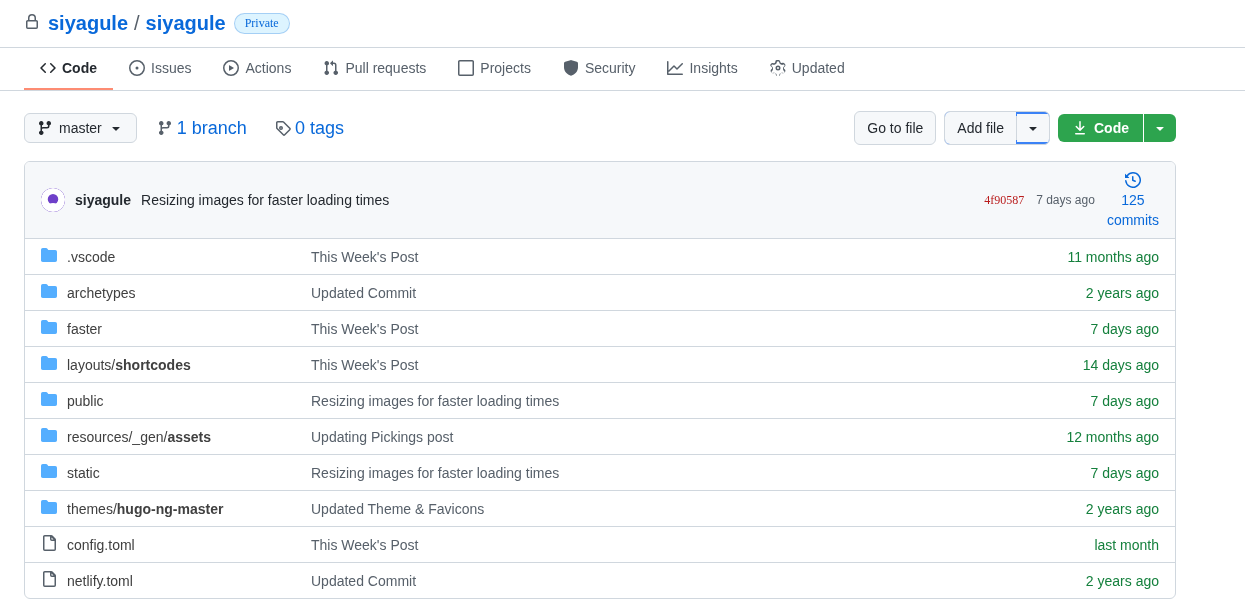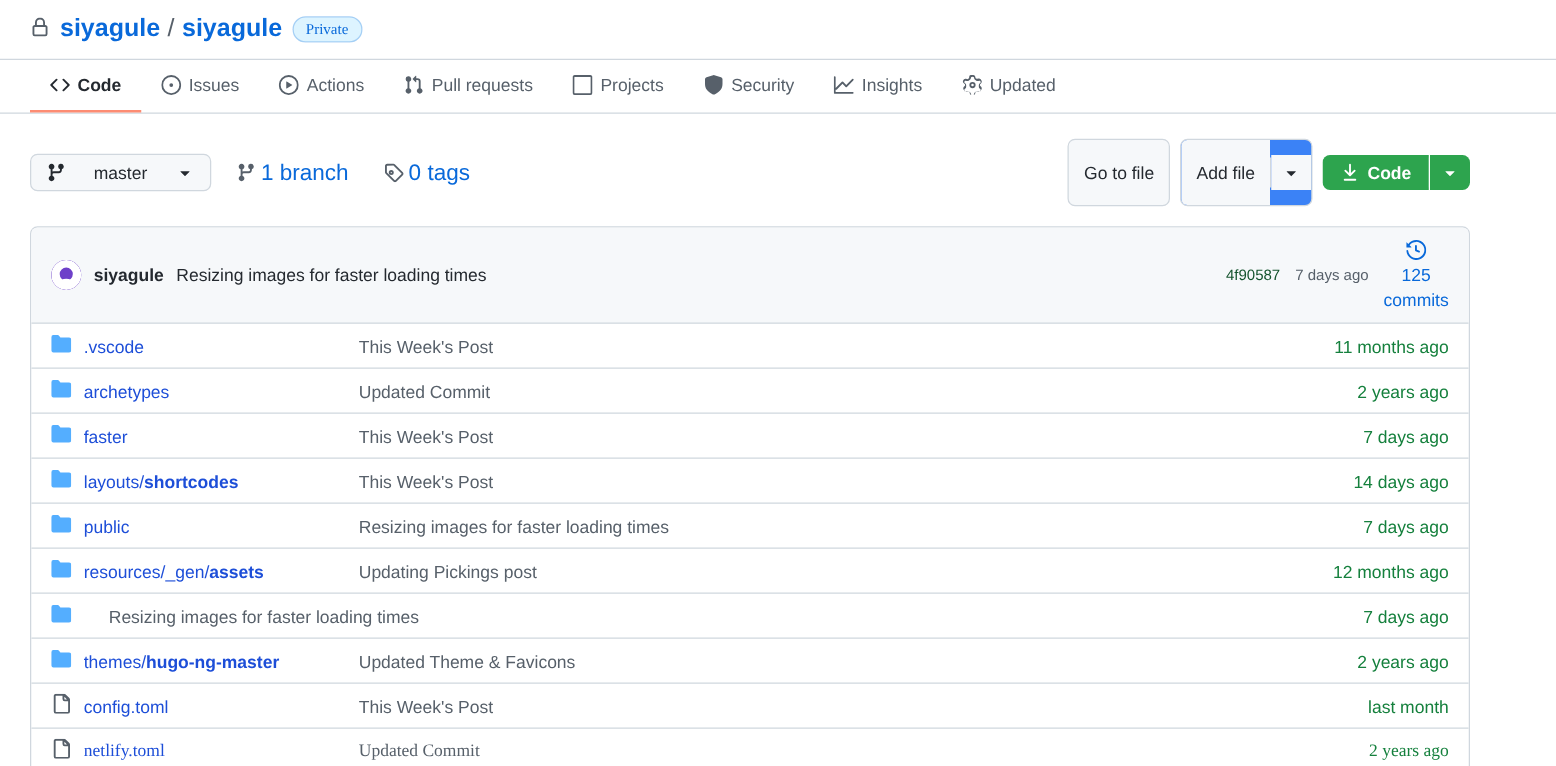--- a/index.html
+++ b/index.html
@@ -16,47 +16,47 @@
     .nav-tab { display: flex; align-items: center; gap: 6px; padding: 12px 16px; font-size: 14px; color: #57606a; cursor: pointer; border-bottom: 2px solid transparent; white-space: nowrap; }
     .nav-tab.active { color: #24292f; border-bottom: 2px solid #fd8c73; font-weight: 600; }
     .nav-tab svg { width: 16px; height: 16px; }
 
     .content { padding: 20px 24px; max-width: 1200px; }
 
     .toolbar { display: flex; align-items: center; justify-content: space-between; margin-bottom: 16px; }
     .toolbar-left { display: flex; align-items: center; gap: 12px; }
     .toolbar-right { display: flex; align-items: center; gap: 8px; }
 
-    .branch-btn { display: flex; align-items: flex-end; gap: 22px; padding: 6px 12px; border: 1px solid #d0d7de; border-radius: 6px; background: #f6f8fa; cursor: pointer; font-size: 14px; color: #24292f; font-weight: 500; }
+    .branch-btn { display: flex; align-items: flex-end; gap: 6px; padding: 6px 12px; border: 1px solid #d0d7de; border-radius: 6px; background: #f6f8fa; cursor: pointer; font-size: 14px; color: #24292f; font-weight: 500; }
 
     .meta-link { display: flex; align-items: center; gap: 4px; color: #57606a; font-size: 18px; cursor: pointer; padding: 4px 8px; }
     .meta-link span { color: #0969da; }
 
-    .action-btn { display: flex; align-items: center; gap: 6px; padding: 18px 12px; border: 1px solid #d0d7de; border-radius: 6px; background: #f6f8fa; cursor: pointer; font-size: 14px; color: #24292f; }
+    .action-btn { display: flex; align-items: center; gap: 6px; padding: 8px 12px; border: 1px solid #d0d7de; border-radius: 6px; background: #f6f8fa; cursor: pointer; font-size: 14px; color: #24292f; }
 
     .code-btn { display: flex; align-items: center; gap: 6px; padding: 6px 14px; border: none; border-radius: 6px; background: #2da44e; cursor: pointer; font-size: 14px; color: #fff; font-weight: 600; }
 
     .file-table { border: 1px solid #d0d7de; border-radius: 6px; overflow: hidden; width: 100%; }
 
     .commit-bar { display: flex; align-items: center; gap: 10px; padding: 10px 16px; background: #f6f8fa; border-bottom: 1px solid #d0d7de; }
     .avatar { width: 24px; height: 24px; border-radius: 50%; background: #6e40c9; display: flex; align-items: center; justify-content: center; color: #fff; font-size: 10px; font-weight: 600; overflow: hidden; }
     .commit-author { font-weight: 600; color: #24292f; cursor: pointer; }
     .commit-message { color: #24292f; flex: 1; }
-    .commit-hash { color: #14532d; font-family: Liberation Sans, sans-serif; font-size: 12px; cursor: pointer; text-align: right; }
+    .commit-hash { color: #b91c1c; font-family: Liberation Serif, serif; font-size: 12px; cursor: pointer; text-align: right; }
     .commit-time { color: #57606a; font-size: 12px; white-space: nowrap; }
     .commit-count { display: flex; align-items: center; gap: 4px; color: #0969da; font-size: 14px; cursor: pointer; white-space: nowrap; flex-direction: column; }
     .commit-meta { display: flex; align-items: center; gap: 12px; margin-left: auto; }
 
     .file-row { display: flex; align-items: center; padding: 8px 16px; border-bottom: 1px solid #d0d7de; }
-    .file-row:last-child { border-bottom: none; font-family: Liberation Serif, serif; }
+    .file-row:last-child { border-bottom: none; }
     .file-icon { margin-right: 10px; color: #57606a; flex-shrink: 0; }
-    .file-name { color: #1d4ed8; cursor: pointer; min-width: 200px; }
+    .file-name { color: #404040; cursor: pointer; min-width: 200px; }
     .file-name .bold { font-weight: 600; }
     .file-commit { flex: 1; color: #57606a; padding: 0 20px; }
-    .file-commit a { color: #57606a; cursor: pointer; }
+    .file-commit a { color: #57606a; cursor: pointer; margin-left: 24px; }
     .file-time { color: #15803d; white-space: nowrap; text-align: right; min-width: 130px; }
   </style>
 </head>
 <body>
 
 <div class="header-bar">
   <span style="color:#57606a;">
     <svg width="16" height="16" viewBox="0 0 16 16" fill="currentColor">
       <path d="M4 4a4 4 0 0 1 8 0v2h.25c.966 0 1.75.784 1.75 1.75v5.5A1.75 1.75 0 0 1 12.25 15h-8.5A1.75 1.75 0 0 1 2 13.25v-5.5C2 6.784 2.784 6 3.75 6H4zm8.25 3.5h-8.5a.25.25 0 0 0-.25.25v5.5c0 .138.112.25.25.25h8.5a.25.25 0 0 0 .25-.25v-5.5a.25.25 0 0 0-.25-.25zM10.5 6V4a2.5 2.5 0 0 0-5 0v2z"></path>
     </svg>
@@ -253,20 +253,21 @@
               <path d="M1.75 1A1.75 1.75 0 0 0 0 2.75v10.5C0 14.216.784 15 1.75 15h12.5A1.75 1.75 0 0 0 16 13.25v-8.5A1.75 1.75 0 0 0 14.25 3H7.5a.25.25 0 0 1-.2-.1l-.9-1.2C6.07 1.26 5.55 1 5 1H1.75z"></path>
             </svg></span>
     <a class="file-name">resources/_gen/<span class="bold">assets</span></a>
     <span class="file-commit"><a>Updating Pickings post</a></span>
     <span class="file-time">12 months ago</span>
   </div>
         <div class="file-row">
     <span class="file-icon"><svg width="16" height="16" viewBox="0 0 16 16" fill="#54aeff">
               <path d="M1.75 1A1.75 1.75 0 0 0 0 2.75v10.5C0 14.216.784 15 1.75 15h12.5A1.75 1.75 0 0 0 16 13.25v-8.5A1.75 1.75 0 0 0 14.25 3H7.5a.25.25 0 0 1-.2-.1l-.9-1.2C6.07 1.26 5.55 1 5 1H1.75z"></path>
             </svg></span>
+    <a class="file-name">static</a>
     <span class="file-commit"><a>Resizing images for faster loading times</a></span>
     <span class="file-time">7 days ago</span>
   </div>
         <div class="file-row">
     <span class="file-icon"><svg width="16" height="16" viewBox="0 0 16 16" fill="#54aeff">
               <path d="M1.75 1A1.75 1.75 0 0 0 0 2.75v10.5C0 14.216.784 15 1.75 15h12.5A1.75 1.75 0 0 0 16 13.25v-8.5A1.75 1.75 0 0 0 14.25 3H7.5a.25.25 0 0 1-.2-.1l-.9-1.2C6.07 1.26 5.55 1 5 1H1.75z"></path>
             </svg></span>
     <a class="file-name">themes/<span class="bold">hugo-ng-master</span></a>
     <span class="file-commit"><a>Updated Theme &amp; Favicons</a></span>
     <span class="file-time">2 years ago</span>

